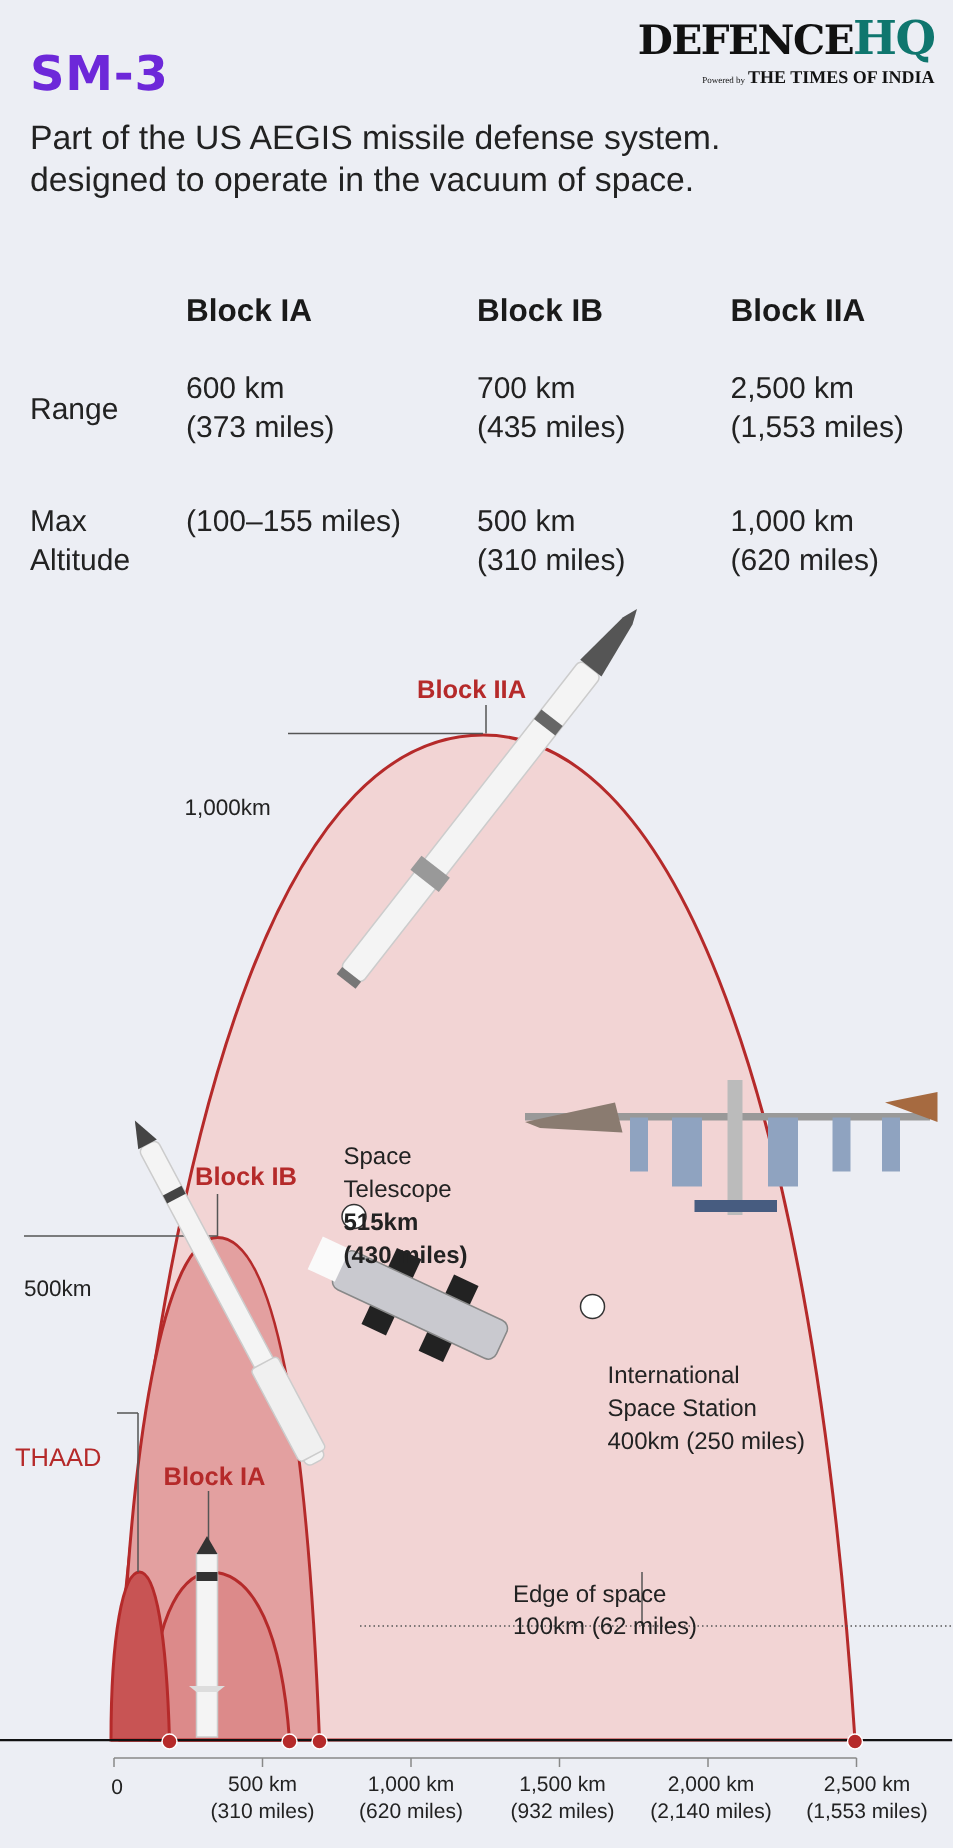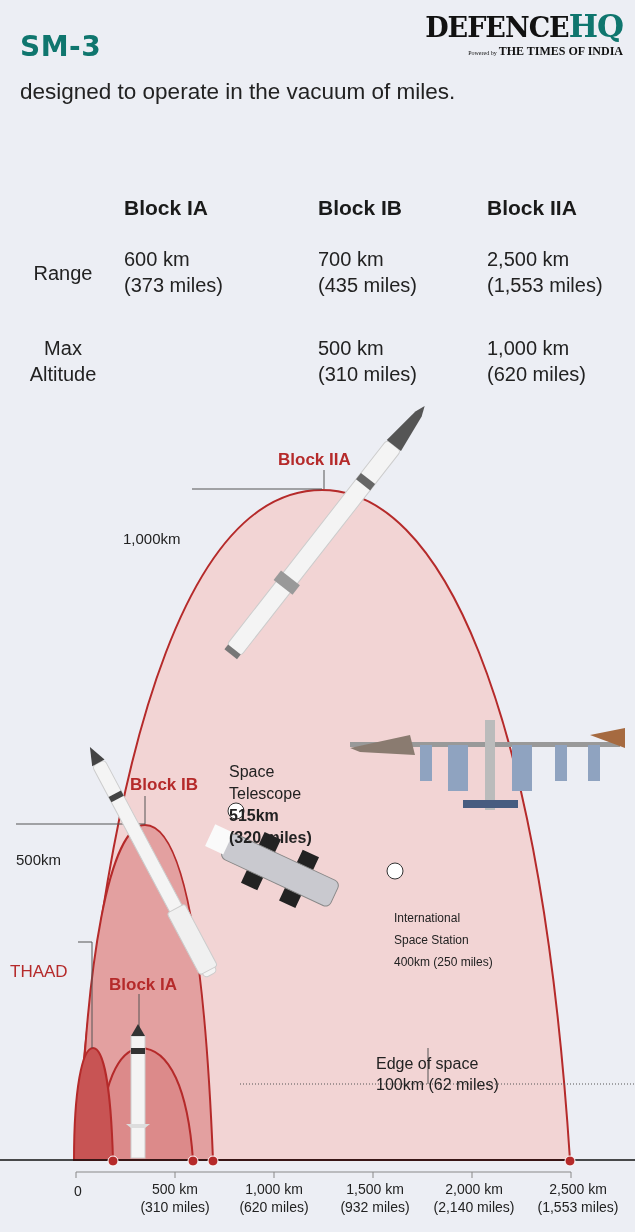--- a/index.html
+++ b/index.html
@@ -1,41 +1,42 @@
 <!DOCTYPE html>
 <html><head>
 <meta charset="utf-8">
 <style>
   html,body{margin:0;padding:0;}
   body{width:635px;height:1232px;background:#eceef4;font-family:"DejaVu Sans","Liberation Sans",sans-serif;color:#1a1a1a;position:relative;overflow:hidden;}
   .abs{position:absolute;}
-  .title{left:20px;top:30px;font-size:28px;font-weight:bold;color:#0f766e;letter-spacing:0.5px;text-align:right;}
+  .title{left:20px;top:30px;font-size:32px;font-weight:bold;color:#6d28d9;letter-spacing:0.5px;text-align:right;}
   .logo{right:12px;top:10px;text-align:right;}
   .logo-main{font-family:"DejaVu Serif","Liberation Serif",serif;font-weight:bold;font-size:27px;letter-spacing:-1px;color:#111;line-height:32px;}
   .logo-main .hq{color:#0f766e;font-size:31px;}
   .logo-sub{font-family:"Liberation Serif",serif;font-weight:bold;font-size:12px;color:#111;line-height:14px;}
   .logo-sub .pw{font-size:6px;font-weight:normal;margin-right:2px;}
   .intro{left:20px;top:78px;width:600px;font-size:22.5px;line-height:28px;font-family:"Liberation Sans",sans-serif;color:#222;}
   .th{font-size:21px;font-weight:bold;top:196px;font-family:"Liberation Sans",sans-serif;}
   .cell{font-size:20px;line-height:26px;font-family:"Liberation Sans",sans-serif;color:#222;}
-  .rowlabel{text-align:center;width:86px;left:20px;}
+  .rowlabel{text-align:left;width:86px;left:20px;}
   .lbl{font-family:"Liberation Sans",sans-serif;font-size:15px;color:#222;margin-top:48px;}
   .red-lbl{font-family:"Liberation Sans",sans-serif;font-weight:bold;font-size:17px;color:#b52a2a;}
   .tick{font-family:"Liberation Sans",sans-serif;font-size:14px;color:#222;text-align:center;width:100px;line-height:18px;}
 </style>
 </head>
 <body>
 
 <div class="abs title">SM-3</div>
 <div class="abs logo">
   <div class="logo-main"><span>DEFENCE</span><span class="hq">HQ</span></div>
   <div class="logo-sub"><span class="pw">Powered by</span><span>THE TIMES OF INDIA</span></div>
 </div>
 <div class="abs intro">
-  <div>designed to operate in the vacuum of miles.</div>
+  <div>Part of the US AEGIS missile defense system.</div>
+  <div>designed to operate in the vacuum of space.</div>
 </div>
 
 <div class="abs th" style="left:124px">Block IA</div>
 <div class="abs th" style="left:318px">Block IB</div>
 <div class="abs th" style="left:487px">Block IIA</div>
 
 <div class="abs cell rowlabel" style="top:260px">Range</div>
 <div class="abs cell" style="left:124px;top:246px">
     <div>600 km</div>
     <div>(373 miles)</div>
@@ -47,20 +48,21 @@
 <div class="abs cell" style="left:487px;top:246px">
     <div>2,500 km</div>
     <div>(1,553 miles)</div>
   </div>
 
 <div class="abs cell rowlabel" style="top:335px">
     <div>Max</div>
     <div>Altitude</div>
   </div>
 <div class="abs cell" style="left:124px;top:335px">
+    <div>(100–155 miles)</div>
   </div>
 <div class="abs cell" style="left:318px;top:335px">
     <div>500 km</div>
     <div>(310 miles)</div>
   </div>
 <div class="abs cell" style="left:487px;top:335px">
     <div>1,000 km</div>
     <div>(620 miles)</div>
   </div>
 
@@ -149,28 +151,28 @@
 <div class="abs lbl" style="left:123px;top:482px">1,000km</div>
 <div class="abs red-lbl" style="left:130px;top:775px">Block IB</div>
 <div class="abs lbl" style="left:16px;top:803px">500km</div>
 <div class="abs red-lbl" style="left:10px;top:962px;font-weight:normal">THAAD</div>
 <div class="abs red-lbl" style="left:109px;top:975px">Block IA</div>
 
 <div class="abs lbl" style="left:229px;top:713px;font-size:16px;line-height:22px">
   <div>Space</div>
   <div>Telescope</div>
   <div style="font-weight:bold">515km</div>
-  <div style="font-weight:bold">(320 miles)</div>
+  <div style="font-weight:bold">(430 miles)</div>
 </div>
-<div class="abs lbl" style="left:394px;top:859px;font-size:12px;line-height:22px">
+<div class="abs lbl" style="left:405px;top:859px;font-size:16px;line-height:22px">
   <div>International</div>
   <div>Space Station</div>
   <div style="font-weight:normal">400km (250 miles)</div>
 </div>
-<div class="abs lbl" style="left:376px;top:1005px;font-size:16px;line-height:21px">
+<div class="abs lbl" style="left:342px;top:1005px;font-size:16px;line-height:21px">
   <div>Edge of space</div>
   <div>100km (62 miles)</div>
 </div>
 
 <div class="abs tick" style="left:28px;top:1182px">
     <div>0</div>
   </div>
 <div class="abs tick" style="left:125px;top:1180px">
     <div>500 km</div>
     <div>(310 miles)</div>

